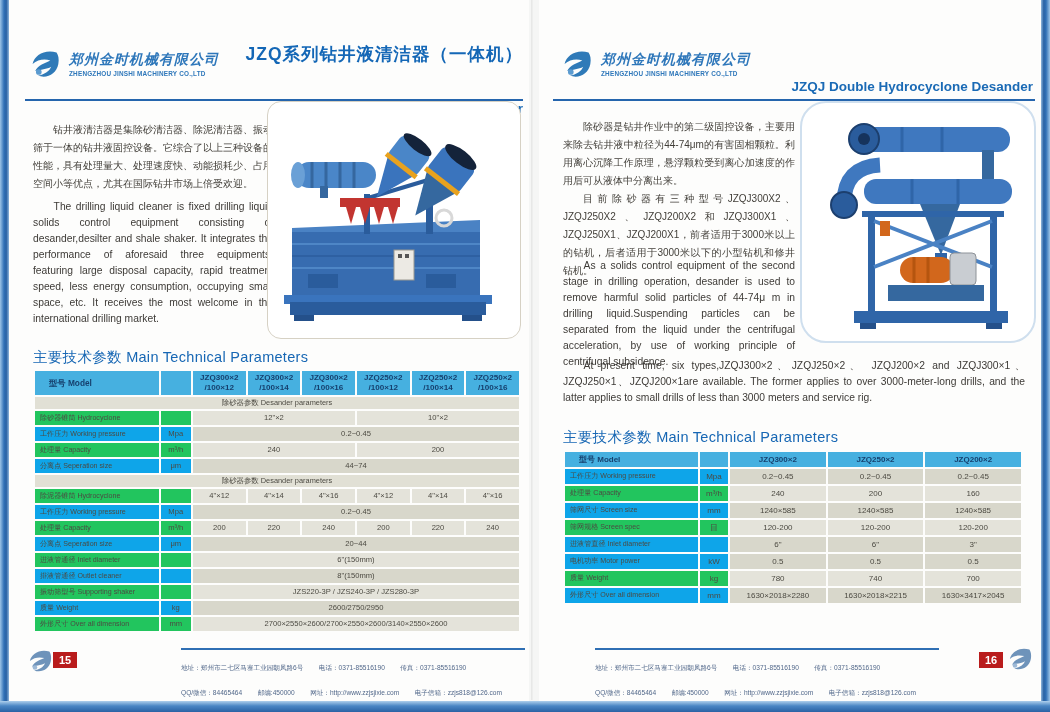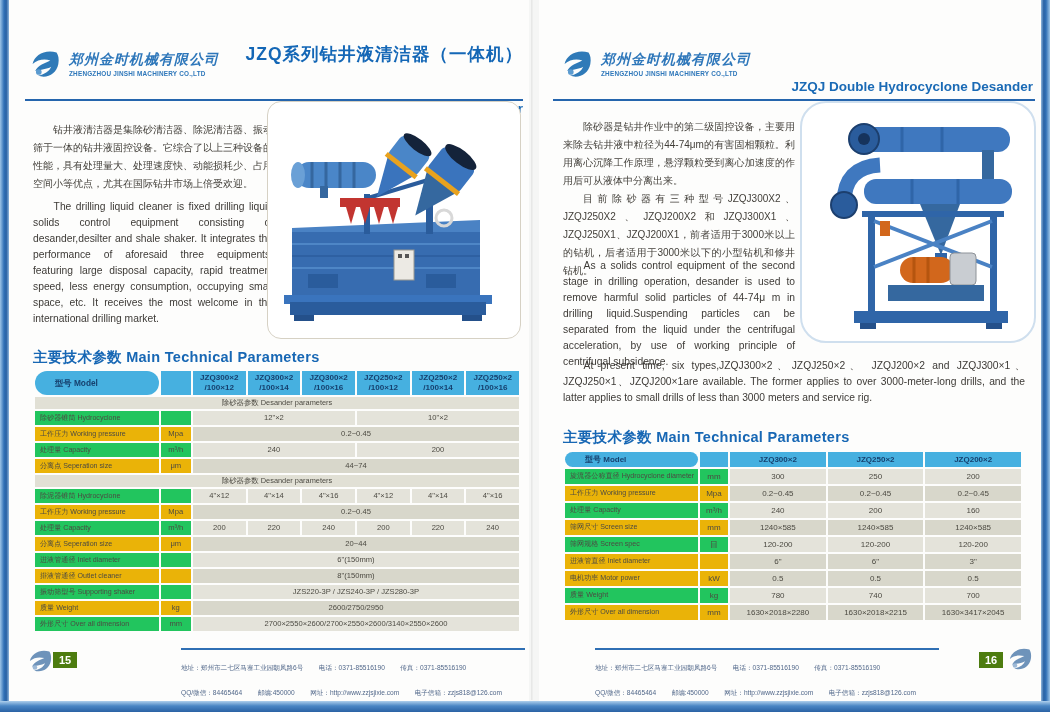--- a/index.html
+++ b/index.html
@@ -34,46 +34,46 @@
   .para.en{font-size:10.3px;line-height:1.56;color:#3d3a36;}
   .para p{margin:0;text-indent:2em;}
 
   
   .photo-frame{position:absolute;background:#ffffff;border:1px solid #d6d1c4;box-shadow:0 0 0 3px #fff inset;}
   #photo-left{left:258px;top:101px;width:252px;height:236px;border-radius:14px;}
   #photo-right{left:261px;top:101px;width:232px;height:238px;border-radius:26px;border:2px solid #cfdfee;}
   .photo-frame svg{width:100%;height:100%;display:block;}
 
   
-  .params-heading{position:absolute;font-size:14.5px;font-weight:bold;color:#1767b4;letter-spacing:0.3px;white-space:nowrap;}
+  .params-heading{position:absolute;font-size:14.5px;font-weight:normal;color:#1767b4;letter-spacing:0.3px;white-space:nowrap;}
 
   
   table.params{position:absolute;border-collapse:separate;border-spacing:2px;table-layout:fixed;}
   table.params td{
     font-size:7.6px;color:#4c4a42;text-align:center;vertical-align:middle;
     padding:1px 2px;height:12px;line-height:1.2;overflow:hidden;white-space:nowrap;
   }
   table.params td.lbl{text-align:left;padding-left:5px;font-size:7.1px;}
   table.params .head-row td{
     background:#46b0e0;color:#16406e;font-weight:bold;font-size:8.1px;white-space:pre-line;line-height:1.25;
   }
   #table-left .head-row td{height:22px;}
   #table-right .head-row td{height:13px;}
-  table.params .head-row td:first-child{text-align:left;padding-left:20px;font-size:8.3px;border-radius:12px;}
+  table.params .head-row td:first-child{text-align:left;padding-left:14px;font-size:8.3px;}
   table.params td.section-cell{background:#e1e0d5;height:10px;font-size:7.4px;}
   .data-row.even td{background:#e4e3da;}
   .data-row.even td.lbl,.data-row.even td.unit{background:#22c55e;}
   .data-row.odd td{background:#d8d7cb;}
-  .data-row.odd td.lbl,.data-row.odd td.unit{background:#eab308;}
+  .data-row.odd td.lbl,.data-row.odd td.unit{background:#0ea5e9;}
   #table-right td{height:13px;font-size:8px;}
   #table-right td.lbl{font-size:7.1px;}
 
   
   .footer-logo{position:absolute;width:30px;height:26px;}
-  .page-num{position:absolute;width:24px;height:16px;background:#4d7c0f;color:#fff;font-weight:bold;font-size:11px;line-height:16px;text-align:center;}
+  .page-num{position:absolute;width:24px;height:16px;background:#b91c1c;color:#fff;font-weight:bold;font-size:11px;line-height:16px;text-align:center;}
   .contact{position:absolute;border-top:2px solid #2f6fb4;padding-top:3px;}
   .contact .row{white-space:nowrap;line-height:1.55;}
   .contact span{font-size:6.6px;color:#52688a;margin-right:11px;}
 </style>
 </head>
 <body>
 
 <div>
 
   <div class="page" id="page-left">
@@ -379,27 +379,20 @@
           <col style="width:95px">
       </colgroup>
       <tbody>
           <tr class="head-row">
             <td>型号 Model</td>
             <td></td>
             <td>JZQ300×2</td>
             <td>JZQ250×2</td>
             <td>JZQ200×2</td>
           </tr>
-          <tr class="data-row even">
-            <td class="lbl">旋流器公称直径 Hydrocyclone diameter</td>
-            <td class="unit">mm</td>
-            <td class="val">300</td>
-            <td class="val">250</td>
-            <td class="val">200</td>
-          </tr>
           <tr class="data-row odd">
             <td class="lbl">工作压力 Working pressure</td>
             <td class="unit">Mpa</td>
             <td class="val">0.2~0.45</td>
             <td class="val">0.2~0.45</td>
             <td class="val">0.2~0.45</td>
           </tr>
           <tr class="data-row even">
             <td class="lbl">处理量 Capacity</td>
             <td class="unit">m³/h</td>

